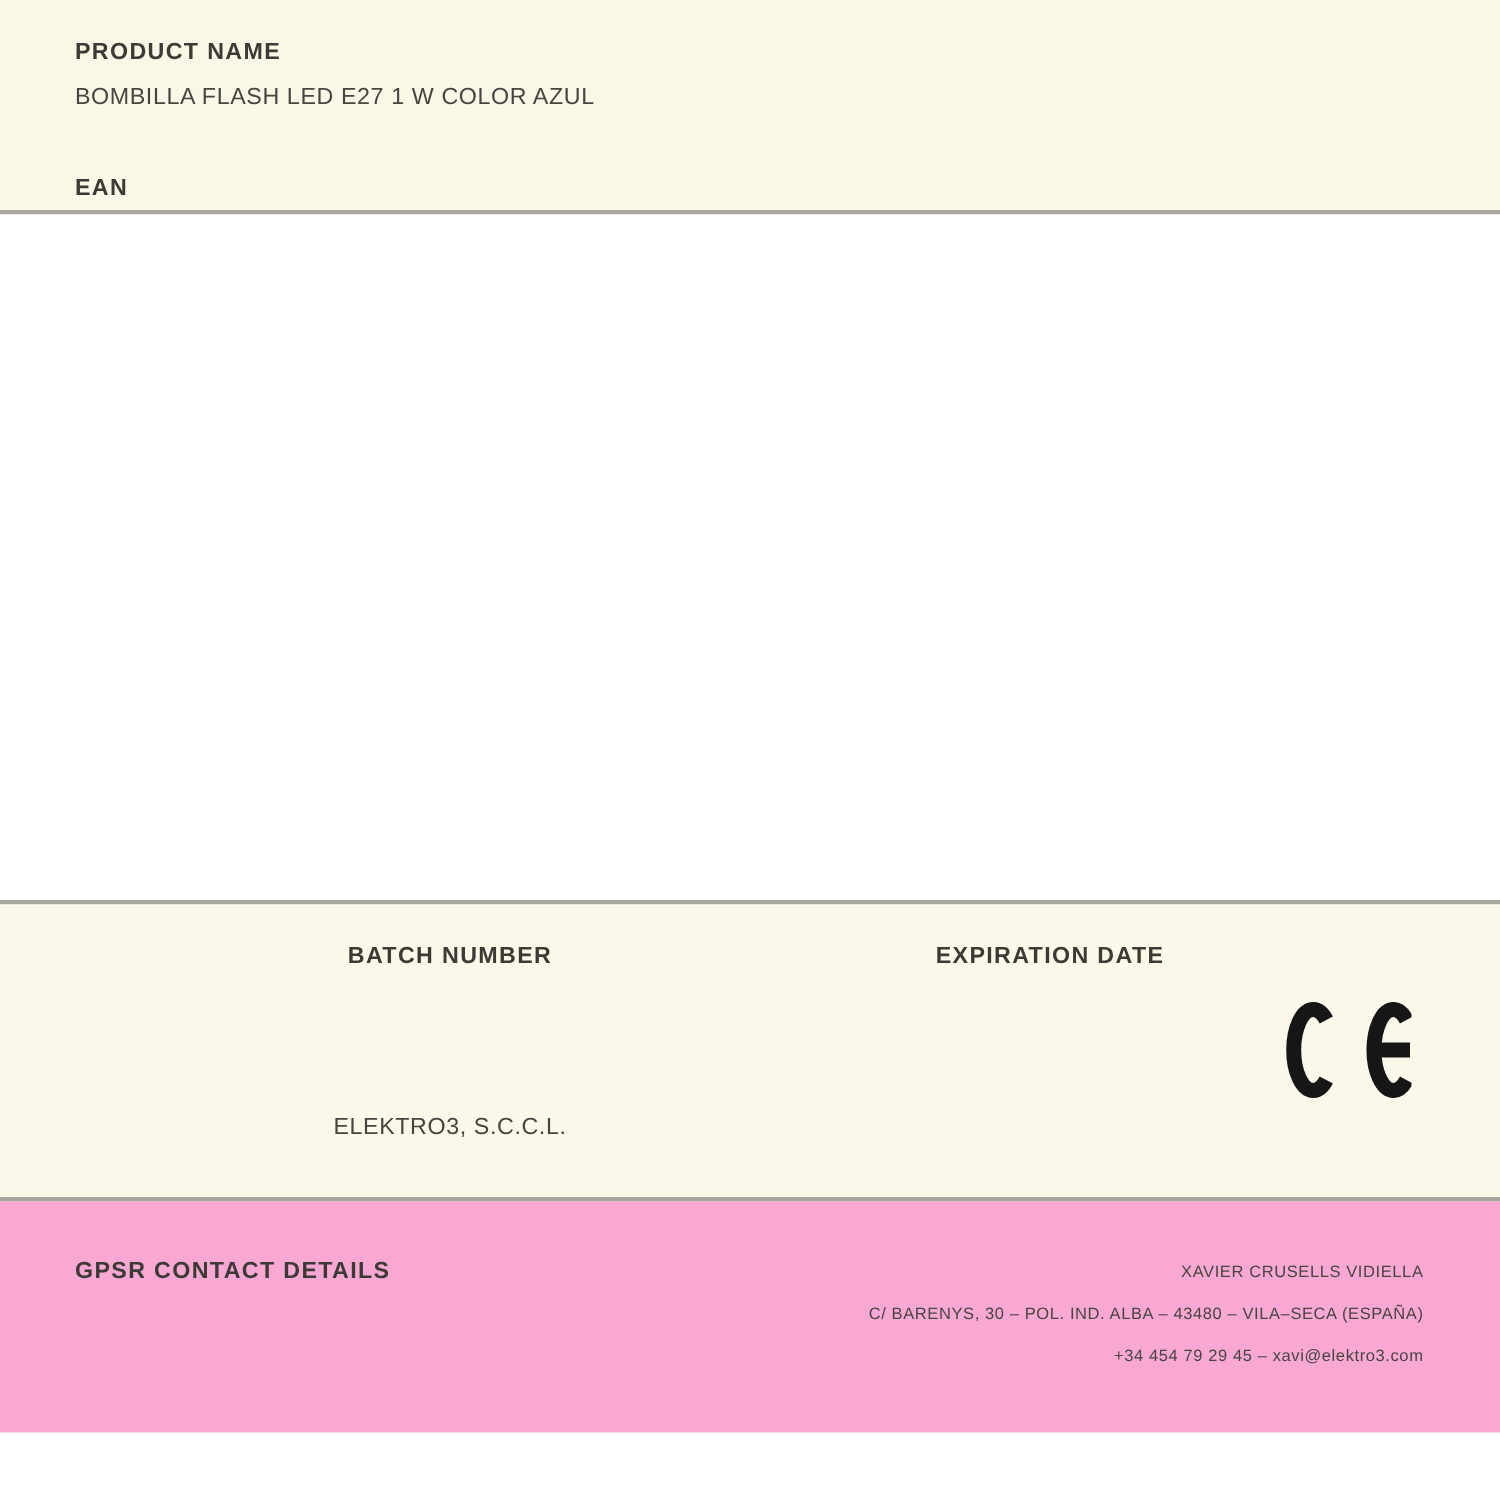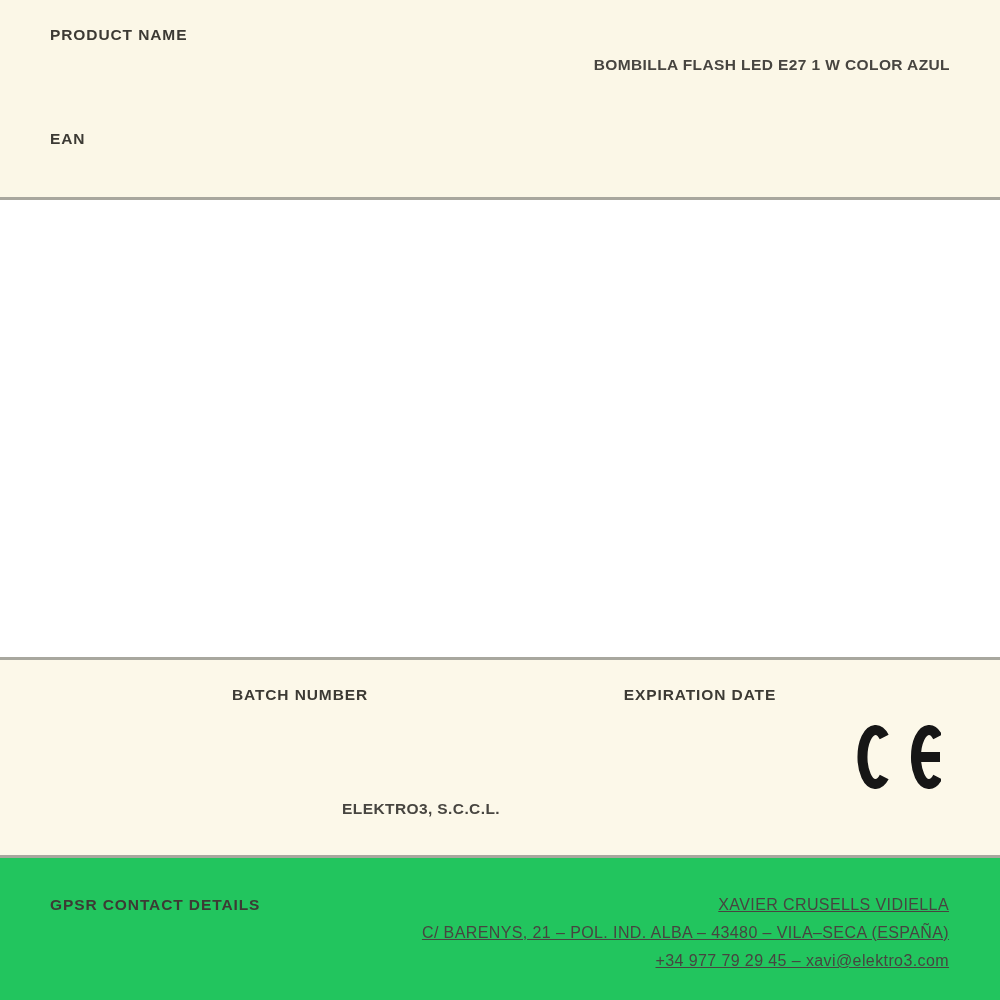--- a/index.html
+++ b/index.html
@@ -6,60 +6,59 @@
   html, body { width: 1000px; height: 1000px; }
   body {
     font-family: "Liberation Sans", sans-serif;
     background: #ffffff;
     position: relative;
   }
   .page { width: 1000px; height: 1000px; overflow: hidden; }
 
   
   .band-top {
-    height: 197px;
+    height: 140px;
     background: #fbf7e7;
     padding: 27px 50px 0 50px;
   }
   .divider { height: 3px; background: #a8a79e; }
   .band-middle { height: 457px; background: #ffffff; }
   .band-info {
     height: 195px;
     background: #fcf8e9;
     position: relative;
   }
   .band-contact {
     height: 154px;
-    background: #22c55e;
+    background: #f9a8d4;
     padding: 39px 51px 0 50px;
     display: flex;
     justify-content: space-between;
     align-items: flex-start;
   }
 
   
   .label {
     font-weight: bold;
     font-size: 15.5px;
     line-height: 16px;
     letter-spacing: 0.9px;
     color: #3c3a34;
   }
   .value {
-    font-weight: bold;
+    font-weight: normal;
     font-size: 15.5px;
     line-height: 16px;
     letter-spacing: 0.4px;
     color: #474540;
-    text-align: right;
   }
   .ean-value { letter-spacing: 1px; }
 
   .band-top .value-product { margin-top: 14px; }
-  .band-top .label-ean { margin-top: 58px; }
+  .band-top .label-ean { margin-top: 45px; }
   .band-top .value-ean { margin-top: 13px; }
 
   
   .info-cell {
     position: absolute;
     width: 400px;
     text-align: center;
   }
   .cell-batch { left: 100px; top: 27px; }
   .cell-expiration { left: 500px; top: 27px; }
@@ -71,26 +70,25 @@
     position: absolute;
     top: 65px;
     right: 59px;
     width: 84px;
     height: 64px;
   }
 
   
   .contact-right { text-align: right; }
   .contact-line {
-    font-size: 16px;
+    font-size: 11px;
     line-height: 16px;
     letter-spacing: 0.4px;
     color: #474540;
     margin-bottom: 12px;
-    text-decoration: underline;
   }
 </style>
 </head>
 <body>
 
 <div class="page">
 
   <div class="band-top">
     <div class="label">PRODUCT NAME</div>
     <div class="value value-product">BOMBILLA FLASH LED E27 1 W COLOR AZUL</div>
@@ -122,18 +120,18 @@
       <path d="M 58 32 L 83 32" stroke="#161616" stroke-width="10" fill="none"></path>
     </svg>
   </div>
 
   <div class="divider"></div>
 
   <div class="band-contact">
     <div class="label">GPSR CONTACT DETAILS</div>
     <div class="contact-right">
       <div class="contact-line">XAVIER CRUSELLS VIDIELLA</div>
-      <div class="contact-line">C/ BARENYS, 21 – POL. IND. ALBA – 43480 – VILA–SECA (ESPAÑA)</div>
-      <div class="contact-line">+34 977 79 29 45 – xavi@elektro3.com</div>
+      <div class="contact-line">C/ BARENYS, 30 – POL. IND. ALBA – 43480 – VILA–SECA (ESPAÑA)</div>
+      <div class="contact-line">+34 454 79 29 45 – xavi@elektro3.com</div>
     </div>
   </div>
 
 </div>
 
 </body></html>

